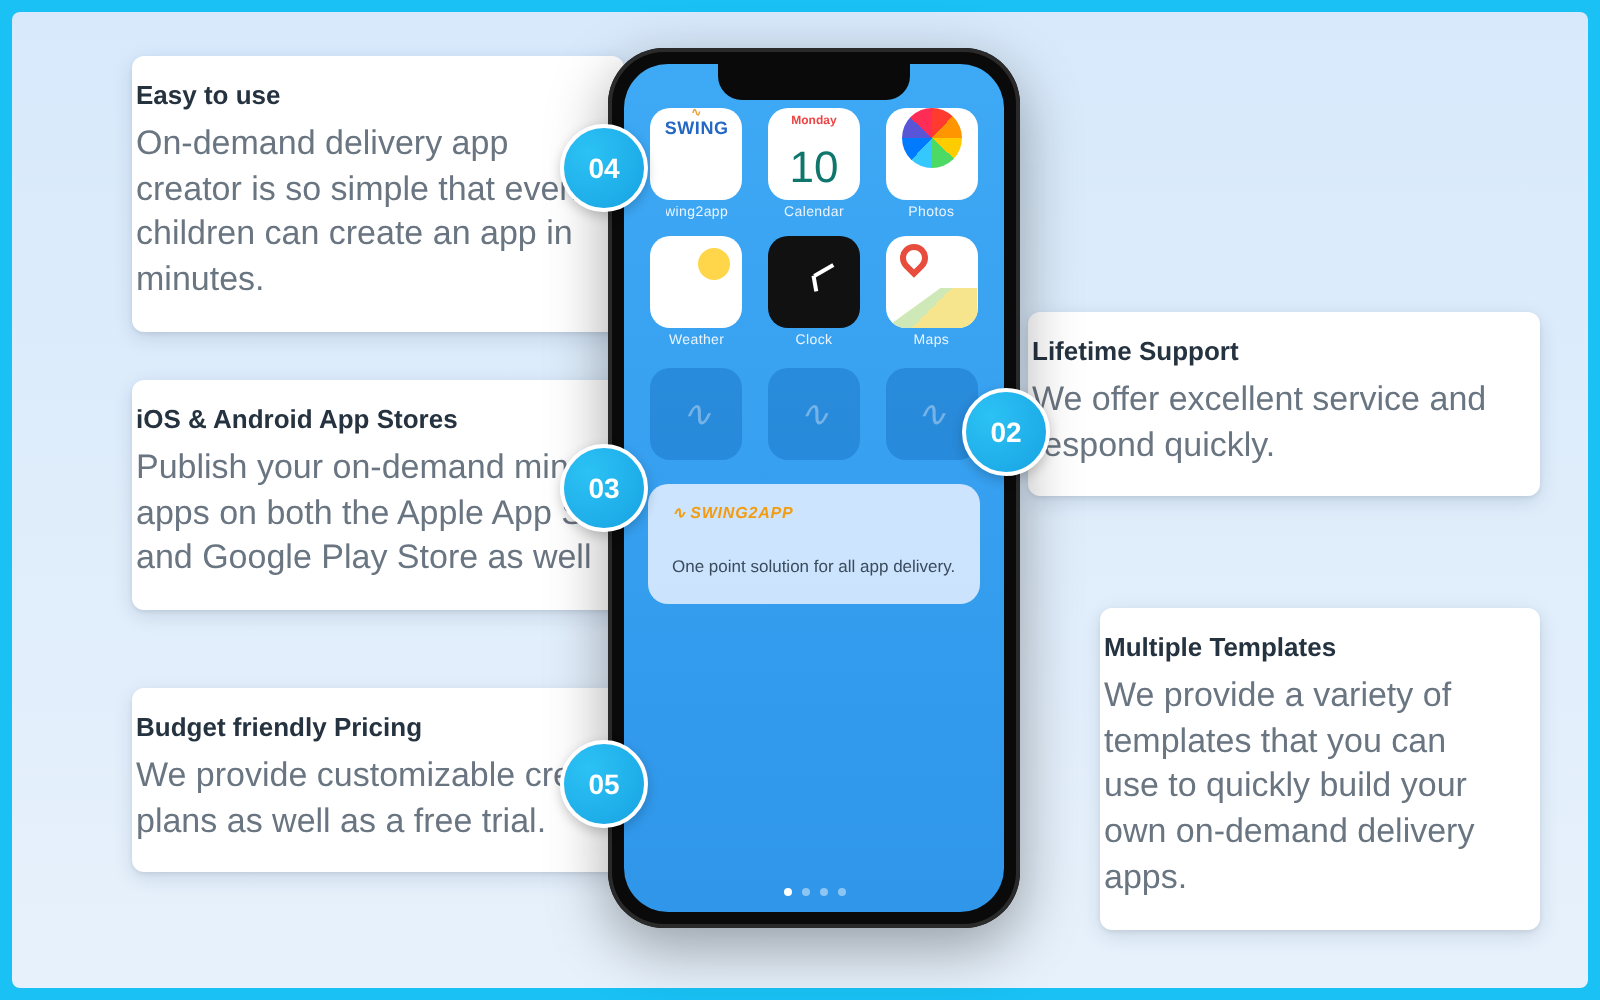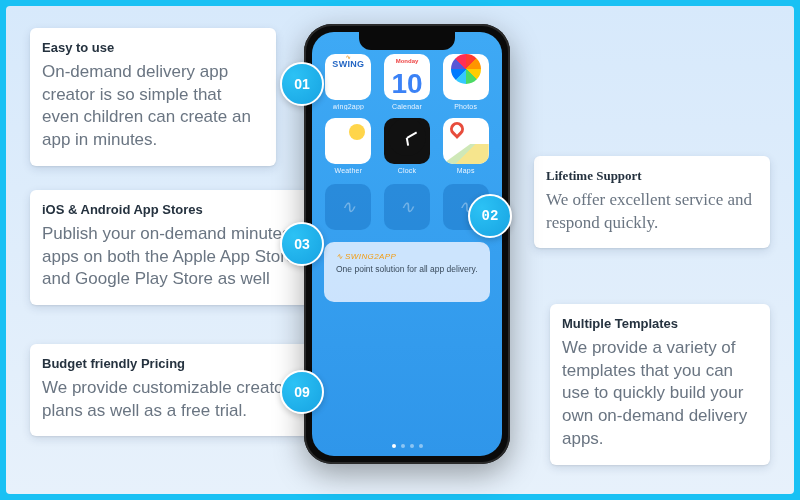--- a/index.html
+++ b/index.html
@@ -16,21 +16,22 @@
     top: 6px; left: 6px; right: 6px; bottom: 6px;
     background: linear-gradient(180deg,#d7e9fb 0%, #e7f1fb 100%);
     border-radius: 4px;
   }
 
   .card {
     position: absolute;
     background: #fff;
     border-radius: 6px;
     box-shadow: 0 3px 10px rgba(20,40,80,.12), 0 1px 2px rgba(0,0,0,.08);
-    padding: 12px 18px 14px 12px;
+    padding: 12px 18px 14px 2px;
+    margin-left: 36px;
   }
   .card h3 {
     font-size: 13px;
     font-weight: 600;
     color: #25323f;
     margin-bottom: 5px;
     line-height: 1.2;
   }
   .card p {
     font-size: 17px;
@@ -48,28 +49,28 @@
     font-weight: 600;
     display: flex;
     align-items: center;
     justify-content: center;
     box-shadow: 0 2px 6px rgba(0,0,0,.2);
     border: 2px solid #fff;
   }
 
   
   #c1 { top: 22px;   left: 24px; width: 246px; }
-  #c2 { top: 150px;  right: 24px; width: 236px; font-family: Liberation Serif, serif; }
+  #c2 { top: 150px;  right: 24px; width: 256px; }
   #c3 { top: 184px;  left: 24px; width: 292px; }
   #c4 { top: 298px;  right: 24px; width: 220px; }
   #c5 { top: 338px;  left: 24px; width: 295px; }
 
   
   #b1 { top: 56px;   left: 274px; }
-  #b2 { top: 188px;  left: 462px; font-family: Liberation Mono, monospace; }
+  #b2 { top: 188px;  left: 475px; }
   #b3 { top: 216px;  left: 274px; }
   #b4 { top: 336px;  left: 462px; }
   #b5 { top: 364px;  left: 274px; }
 
   
   .phone {
     position: absolute;
     left: 298px;
     top: 18px;
     width: 206px;
@@ -138,23 +139,23 @@
     height: 13px;
     display: flex; align-items: center; justify-content: center;
     font-size: 6px;
     color: #e44;
     font-weight: 600;
   }
   .cal-day {
     position: absolute;
     top: 13px; left: 0; right: 0; bottom: 0;
     display: flex; align-items: center; justify-content: center;
-    font-size: 28px;
-    font-weight: 700;
-    color: #3b82f6;
+    font-size: 22px;
+    font-weight: 400;
+    color: #0f766e;
   }
 
   
   .ph-row {
     display: grid;
     grid-template-columns: repeat(3, 1fr);
     gap: 10px;
     padding: 10px 12px 0 12px;
   }
   .ph {
@@ -169,24 +170,24 @@
 
   .widget {
     margin: 12px 12px 0 12px;
     background: rgba(230,240,255,.85);
     border-radius: 10px;
     padding: 10px 12px;
     min-height: 60px;
   }
   .widget .brand {
     font-size: 8px;
-    font-weight: 400;
+    font-weight: 700;
     color: #2f7bd8;
     letter-spacing: .4px;
-    margin-bottom: 3px;
+    margin-bottom: 17px;
   }
   .widget .brand span { color:#f39c12; font-style: italic; padding-right:2px; }
   .widget .tagline {
     font-size: 8.5px;
     color: #3a4b5c;
     line-height: 1.3;
   }
 
   .dots {
     position: absolute;
@@ -313,25 +314,25 @@
       <div class="dots">
         <span class="on"></span>
         <span></span>
         <span></span>
         <span></span>
       </div>
     </div>
   </div>
 
   <div id="b1" class="badge">
-      <span>01</span>
+      <span>04</span>
     </div>
   <div id="b2" class="badge">
       <span>02</span>
     </div>
   <div id="b3" class="badge">
       <span>03</span>
     </div>
   <div id="b5" class="badge">
-      <span>09</span>
+      <span>05</span>
     </div>
 
 </div>
 
 </body></html>

